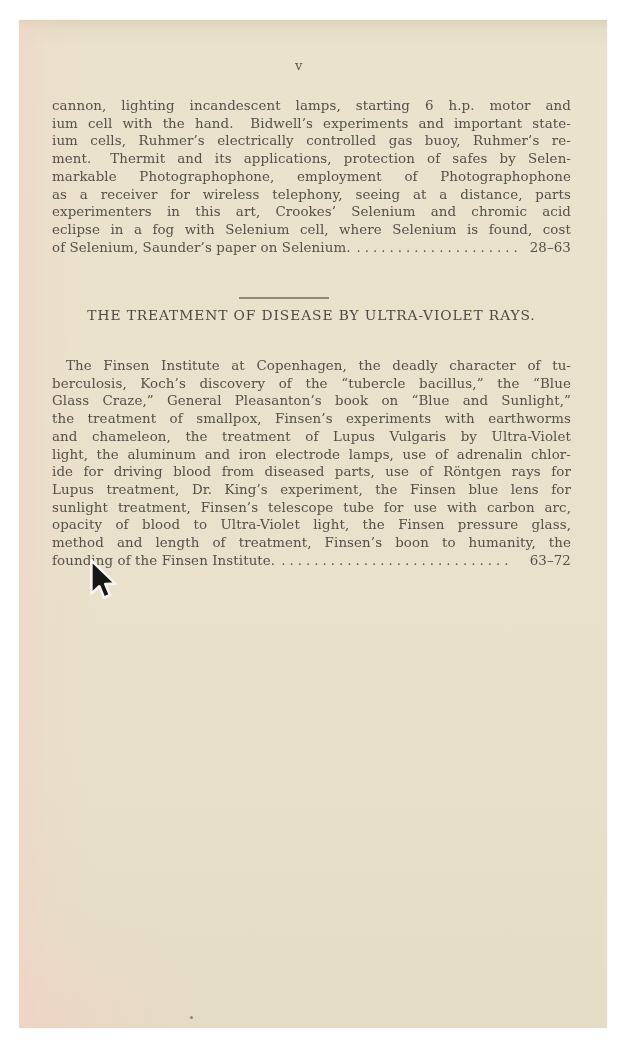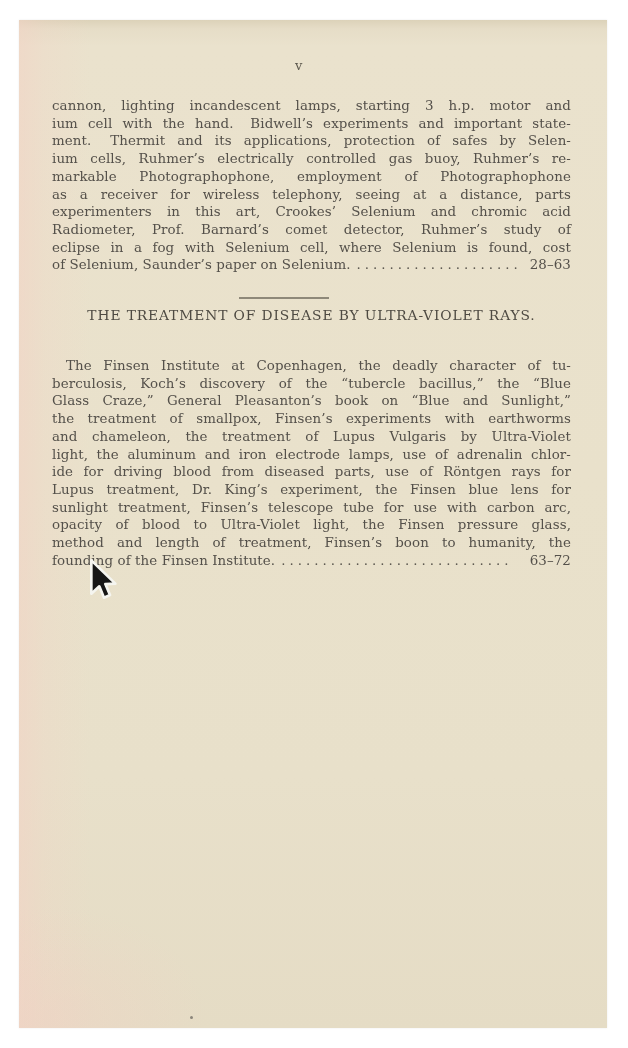--- a/index.html
+++ b/index.html
@@ -109,28 +109,27 @@
 </head>
 <body>
 
 <div class="stage">
 
   <div class="page">
 
     <div class="folio">v</div>
 
     <div class="textblock para1">
-      <div class="line">cannon, lighting incandescent lamps, starting 3 h.p. motor and</div>
+      <div class="line">cannon, lighting incandescent lamps, starting 6 h.p. motor and</div>
       <div class="line">ium cell with the hand.  Bidwell’s experiments and important state-</div>
+      <div class="line">ium cells, Ruhmer’s electrically controlled gas buoy, Ruhmer’s re-</div>
       <div class="line">ment.  Thermit and its applications, protection of safes by Selen-</div>
-      <div class="line">ium cells, Ruhmer’s electrically controlled gas buoy, Ruhmer’s re-</div>
       <div class="line">markable Photographophone, employment of Photographophone</div>
       <div class="line">as a receiver for wireless telephony, seeing at a distance, parts</div>
       <div class="line">experimenters in this art, Crookes’ Selenium and chromic acid</div>
-      <div class="line">Radiometer, Prof. Barnard’s comet detector, Ruhmer’s study of</div>
       <div class="line">eclipse in a fog with Selenium cell, where Selenium is found, cost</div>
       <div class="leader-line">
         <span class="entry-text">of Selenium, Saunder’s paper on Selenium.</span>
         <span class="leader-dots">.....................</span>
         <span class="page-range">28–63</span>
       </div>
     </div>
 
     <div class="divider"></div>
 

